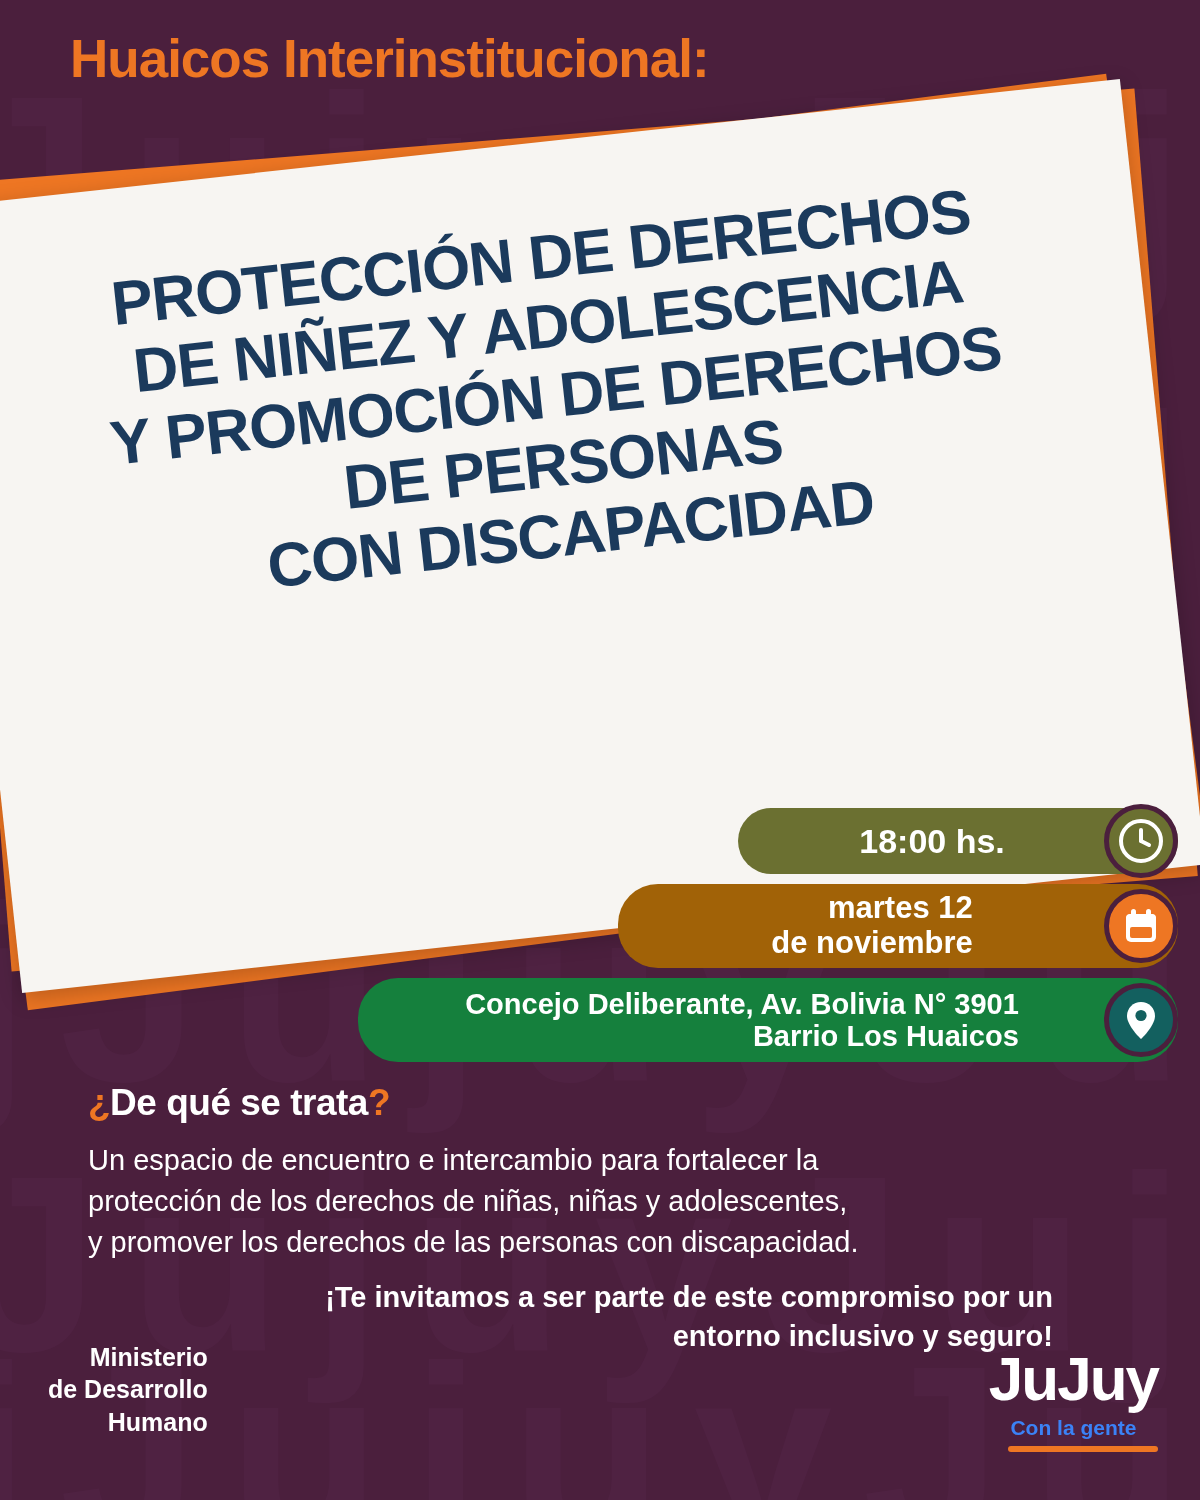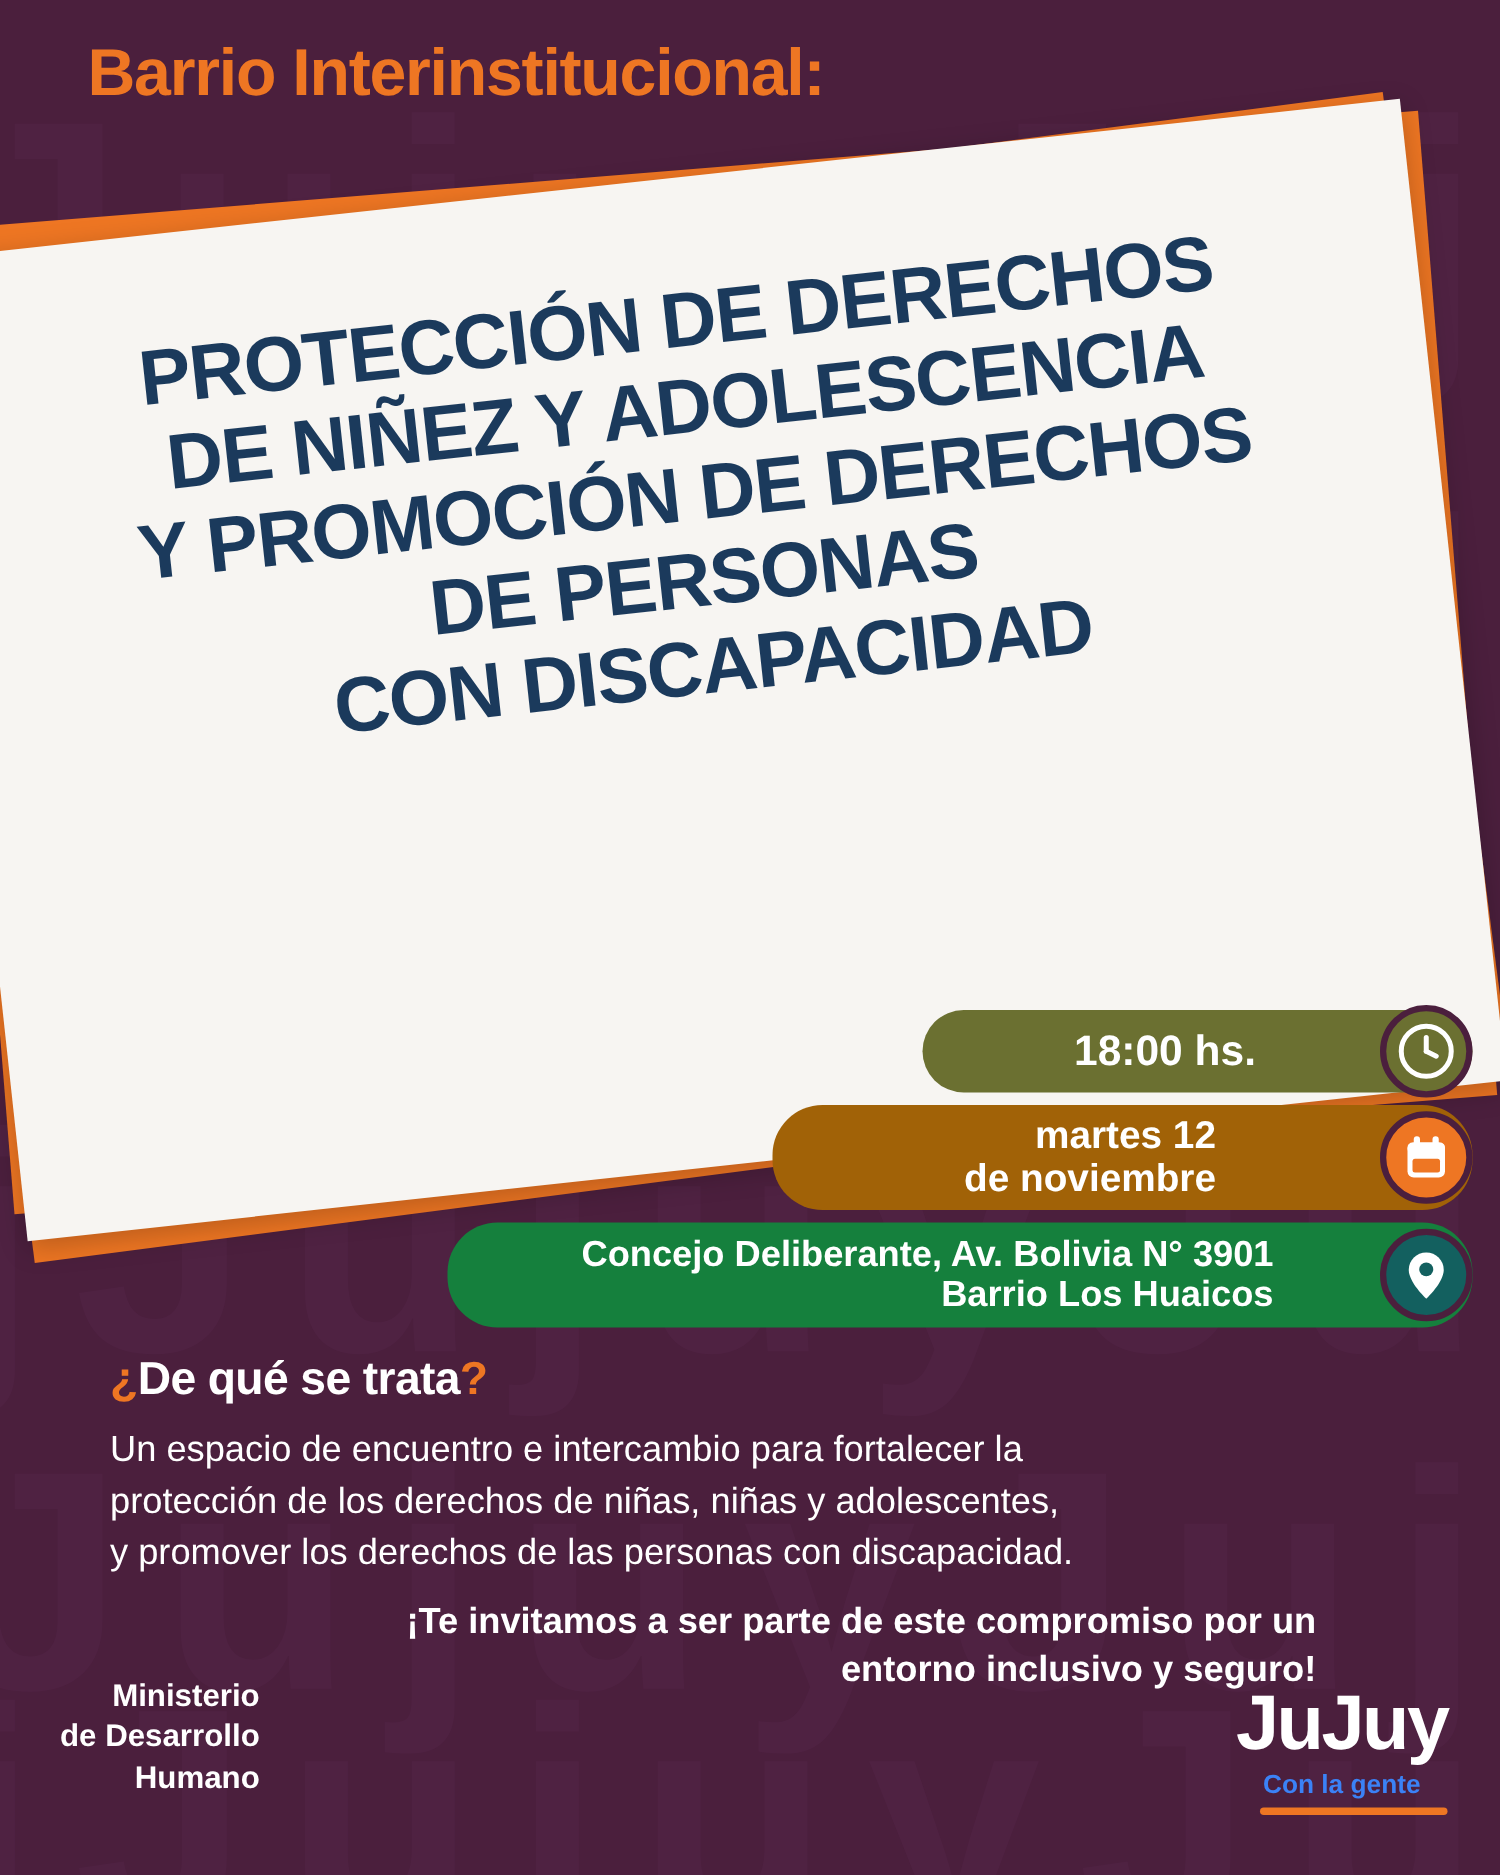--- a/index.html
+++ b/index.html
@@ -256,21 +256,21 @@
 
   <div class="bg-pattern">
     <div class="row r1">JujuyJujuyJu</div>
     <div class="row r2">jJujuyJujuyJ</div>
     <div class="row r3">JujuyJujuyJu</div>
     <div class="row r4">jJujuyJujuyJ</div>
     <div class="row r5">JujuyJujuyJu</div>
     <div class="row r6">jJujuyJujuyJ</div>
   </div>
 
-  <div class="top-title">Barrio Interinstitucional:</div>
+  <div class="top-title">Huaicos Interinstitucional:</div>
 
   <div class="card-stack">
     <div class="card card-back2"></div>
     <div class="card card-back1"></div>
     <div class="card card-front">
       <div class="card-text">
         <div>PROTECCIÓN DE DERECHOS</div>
         <div>DE NIÑEZ Y ADOLESCENCIA</div>
         <div>Y PROMOCIÓN DE DERECHOS</div>
         <div>DE PERSONAS</div>

